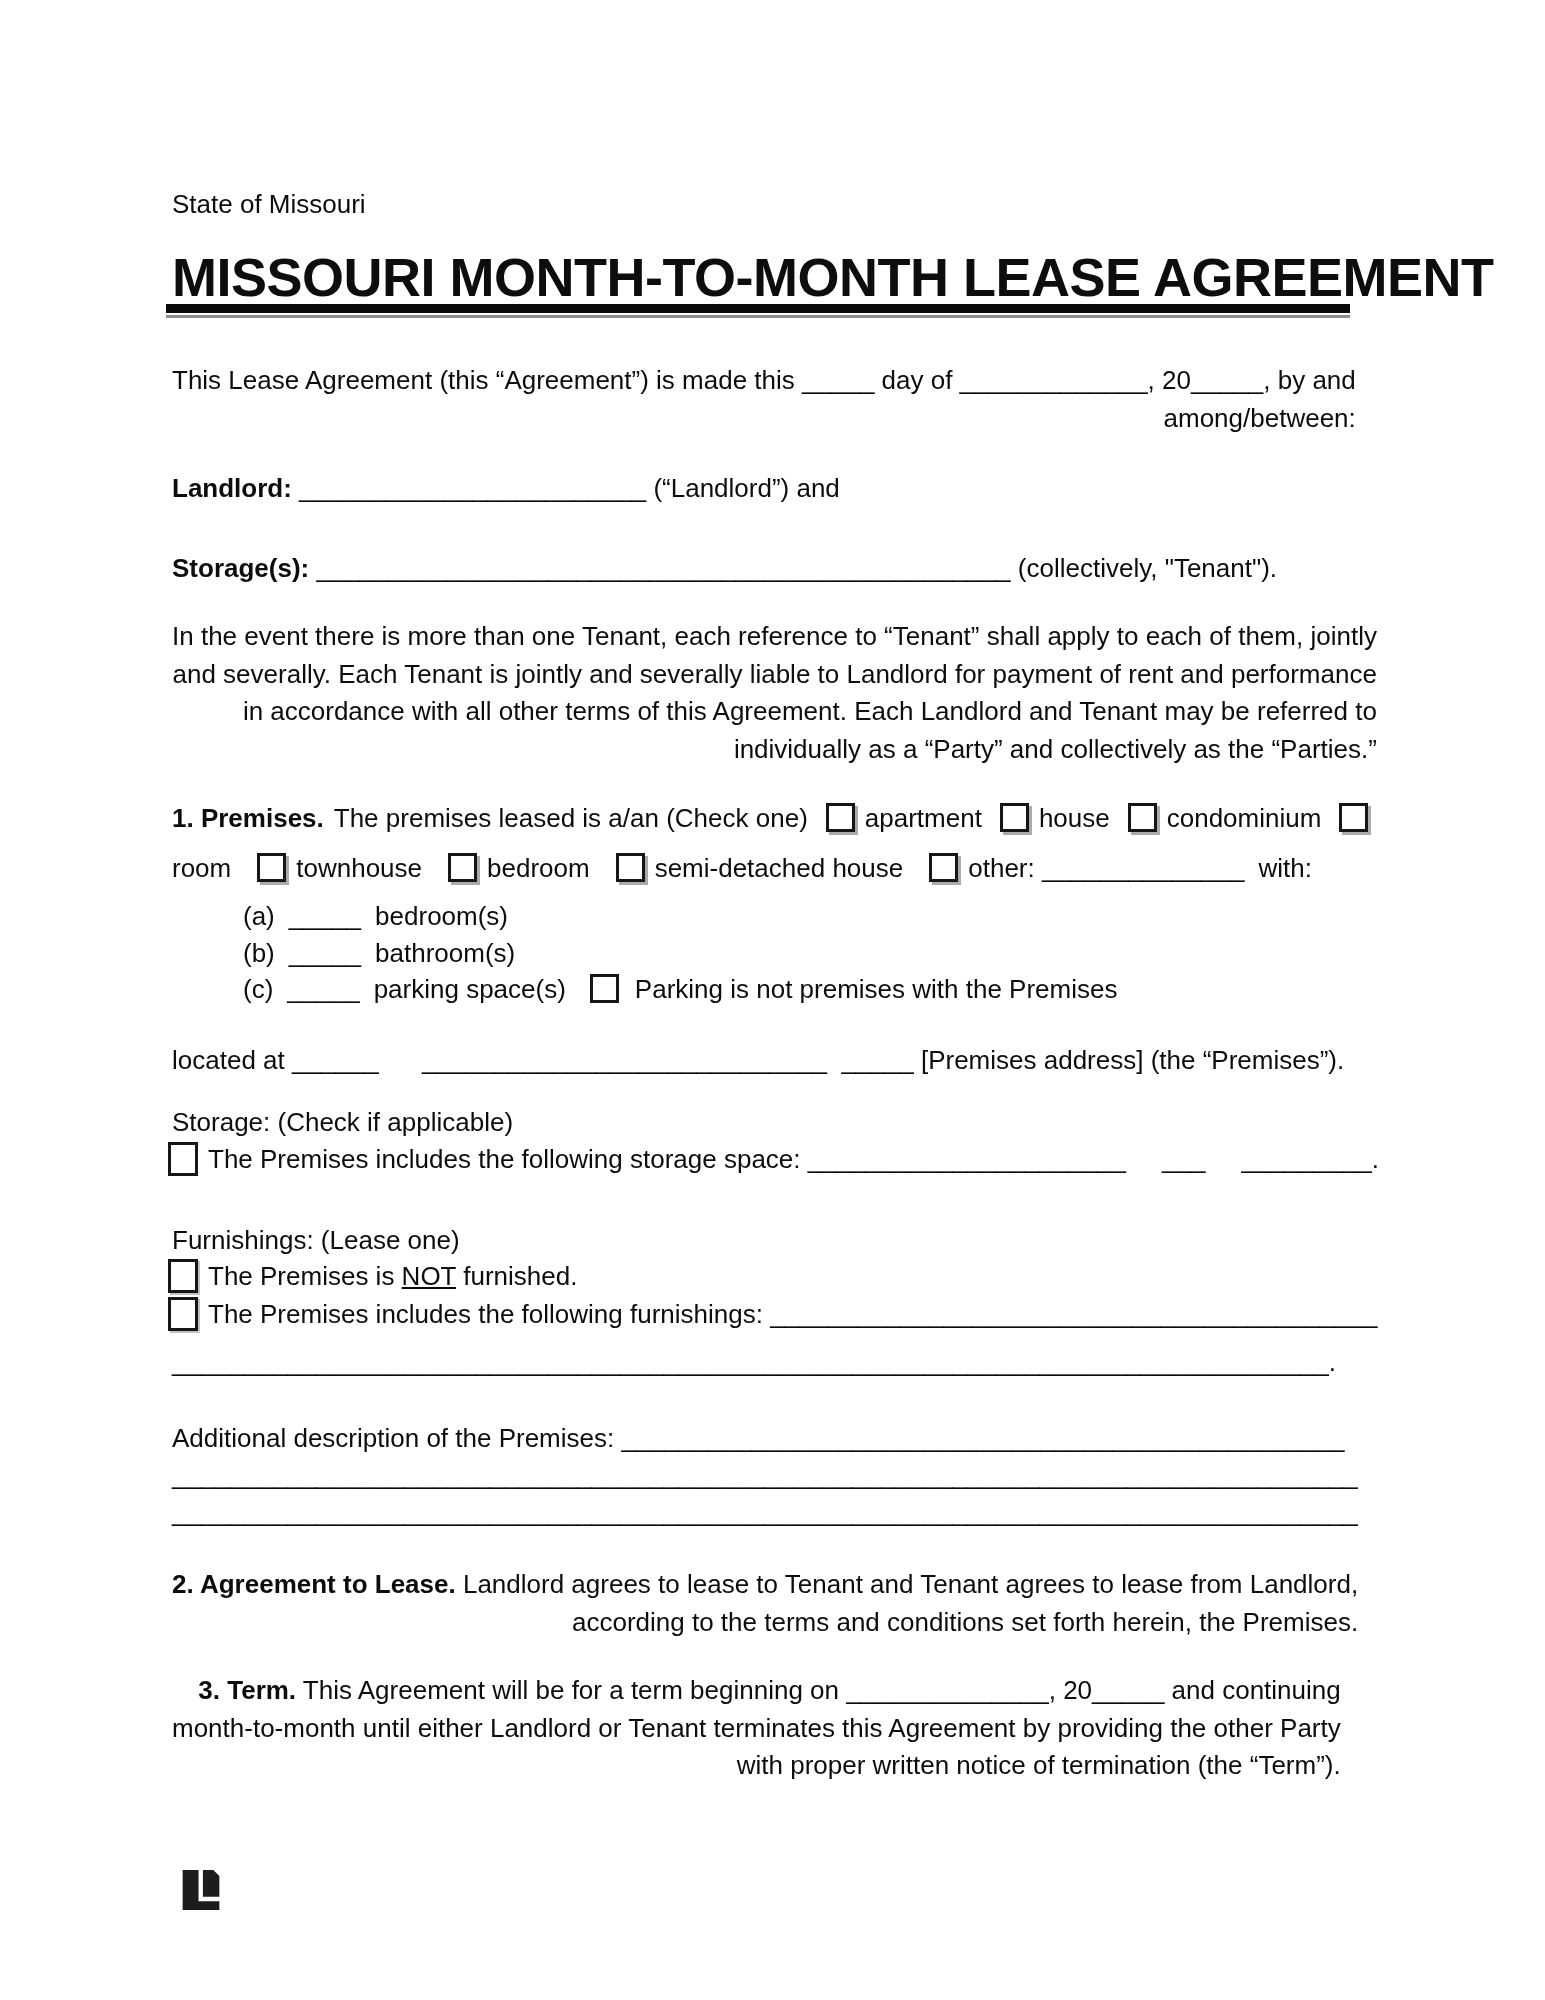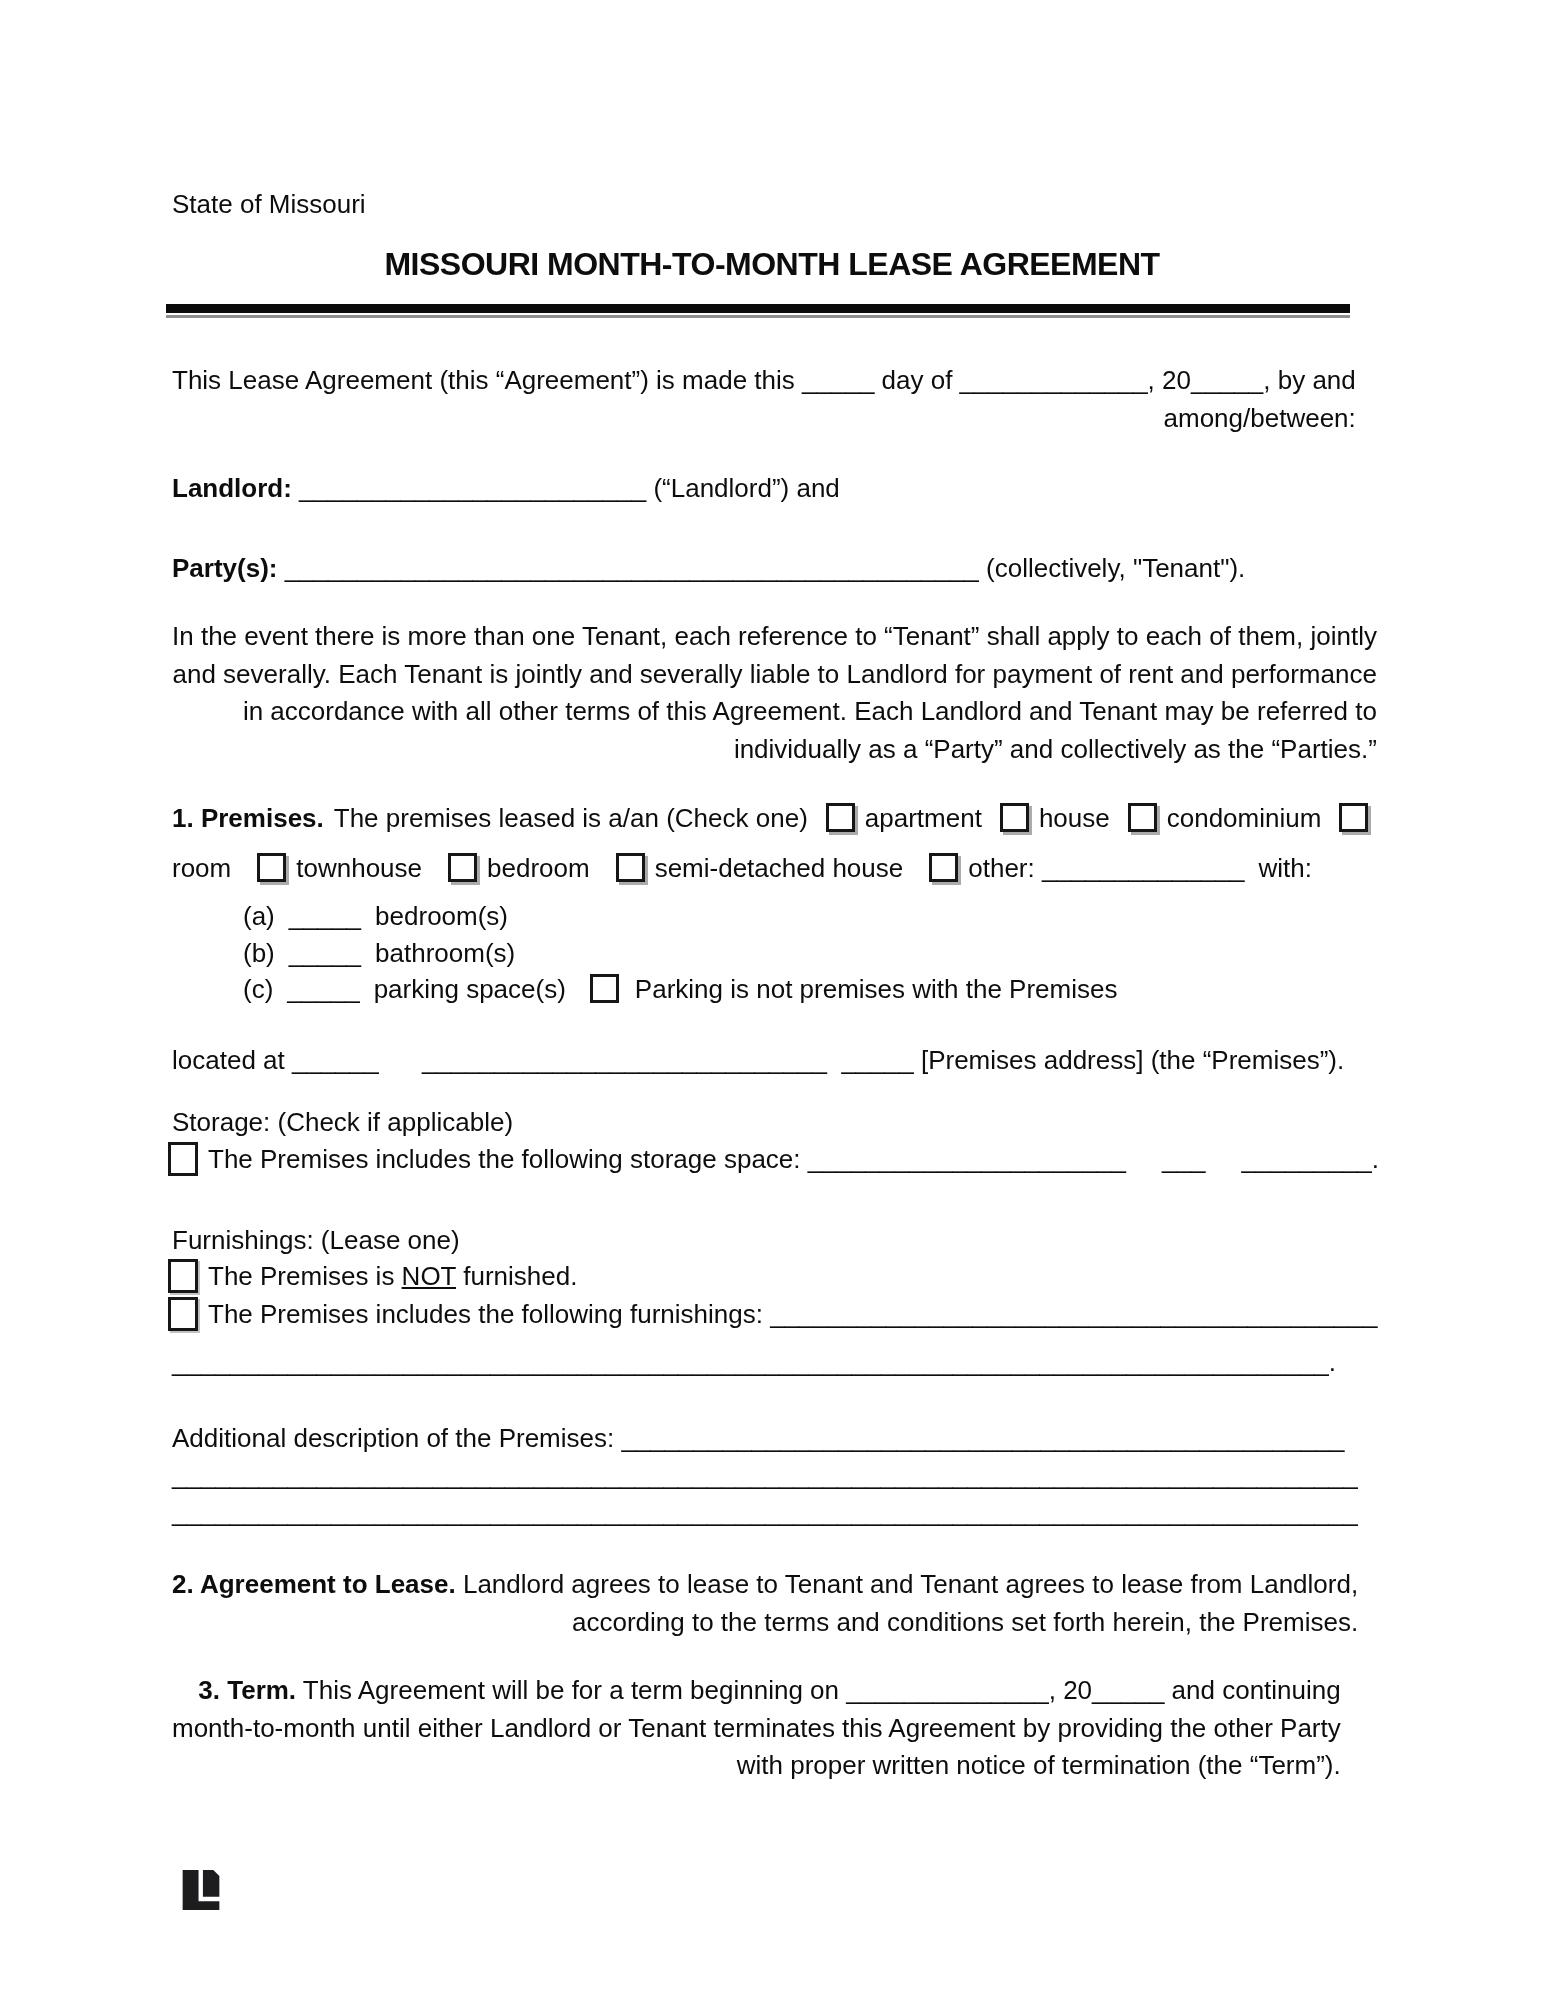--- a/index.html
+++ b/index.html
@@ -21,21 +21,21 @@
   }
   .pre{white-space:pre;text-align:right;}
   .b{font-weight:bold;}
   .u{text-decoration:underline;}
 
   .title{
     position:absolute;
     top:246px;left:172px;width:1200px;
     margin:0;
     text-align:center;
-    font-size:32px;
+    font-size:54px;
     font-weight:bold;
     letter-spacing:-0.5px;
     white-space:nowrap;
   }
   .rule{position:absolute;top:304px;left:166px;width:1184px;}
   .rule-thick{height:9px;background:#0a0a0a;}
   .rule-thin{height:3px;background:#8f8f8f;margin-top:2px;}
 
   
   .cb{
@@ -76,21 +76,21 @@
   <div class="rule">
     <div class="rule-thick"></div>
     <div class="rule-thin"></div>
   </div>
 
   <div class="row pre" style="top:362px">This Lease Agreement (this “Agreement”) is made this _____ day of _____________, 20_____, by and
 among/between:</div>
 
   <div class="row pre" style="top:470px"><span class="b">Landlord:</span><span> </span><span>________________________</span><span> </span><span>(“Landlord”) and</span></div>
 
-  <div class="row pre" style="top:550px"><span class="b">Party(s):</span><span> </span><span>________________________________________________</span><span> </span><span>(collectively, "Tenant").</span></div>
+  <div class="row pre" style="top:550px"><span class="b">Storage(s):</span><span> </span><span>________________________________________________</span><span> </span><span>(collectively, "Tenant").</span></div>
 
   <div class="row pre" style="top:618px">In the event there is more than one Tenant, each reference to “Tenant” shall apply to each of them, jointly
 and severally. Each Tenant is jointly and severally liable to Landlord for payment of rent and performance
 in accordance with all other terms of this Agreement. Each Landlord and Tenant may be referred to
 individually as a “Party” and collectively as the “Parties.”</div>
 
   <div class="row" style="top:800px"><span class="b">1. Premises.</span><span class="lead">The premises leased is a/an (Check one)</span><span class="opt"><span class="cb"></span><span>apartment</span></span><span class="opt"><span class="cb"></span><span>house</span></span><span class="opt"><span class="cb"></span><span>condominium</span></span><span class="opt"><span class="cb"></span></span></div>
 
   <div class="row row2" style="top:850px"><span>room</span><span class="opt"><span class="cb"></span><span>townhouse</span></span><span class="opt"><span class="cb"></span><span>bedroom</span></span><span class="opt"><span class="cb"></span><span>semi-detached house</span></span><span class="opt"><span class="cb"></span><span>other: ______________</span></span><span class="with">with:</span></div>
 

